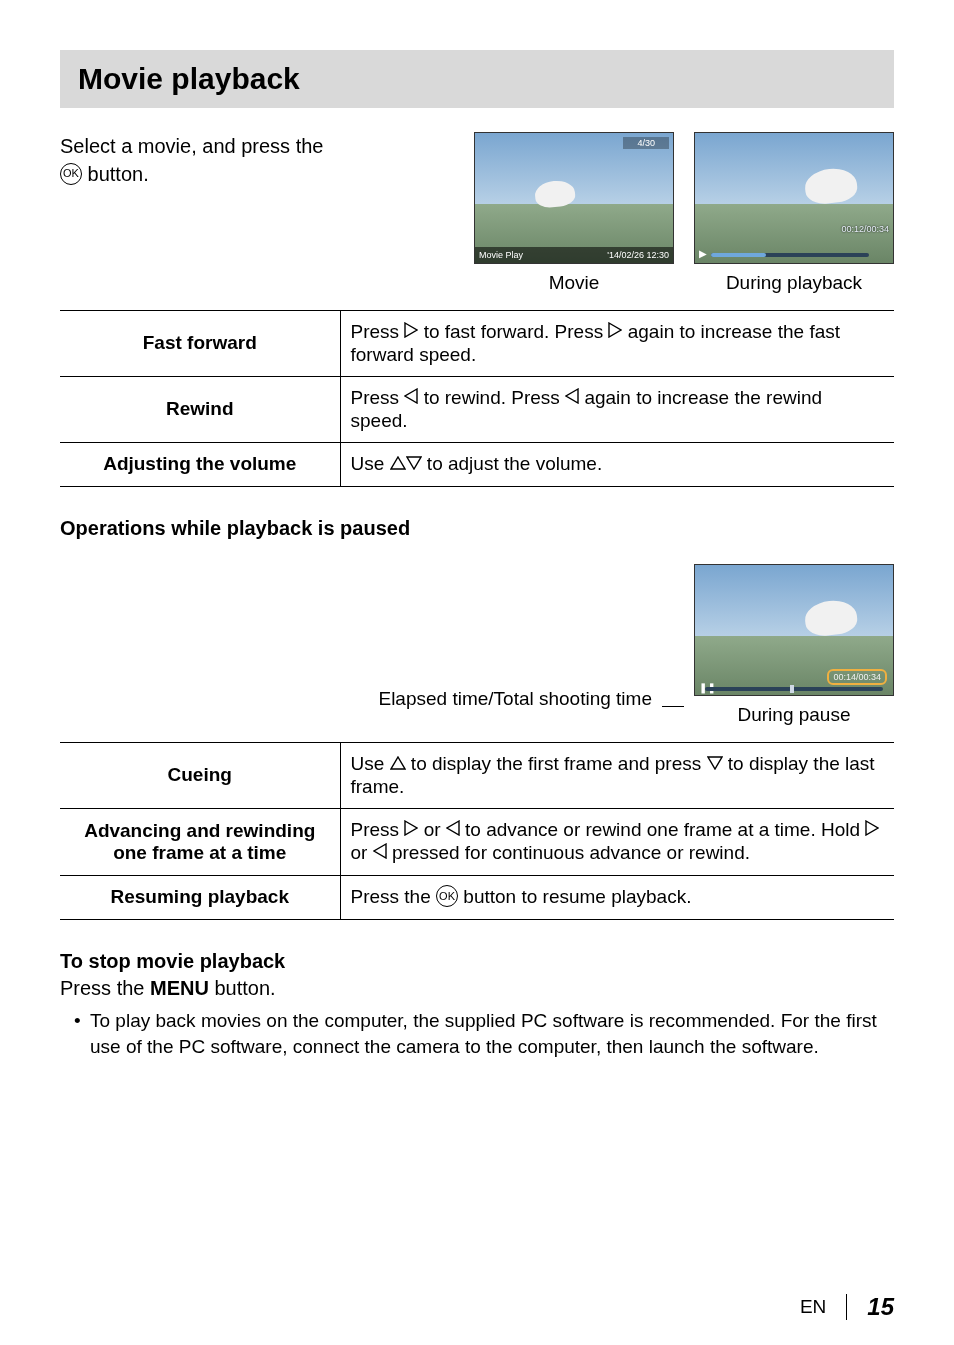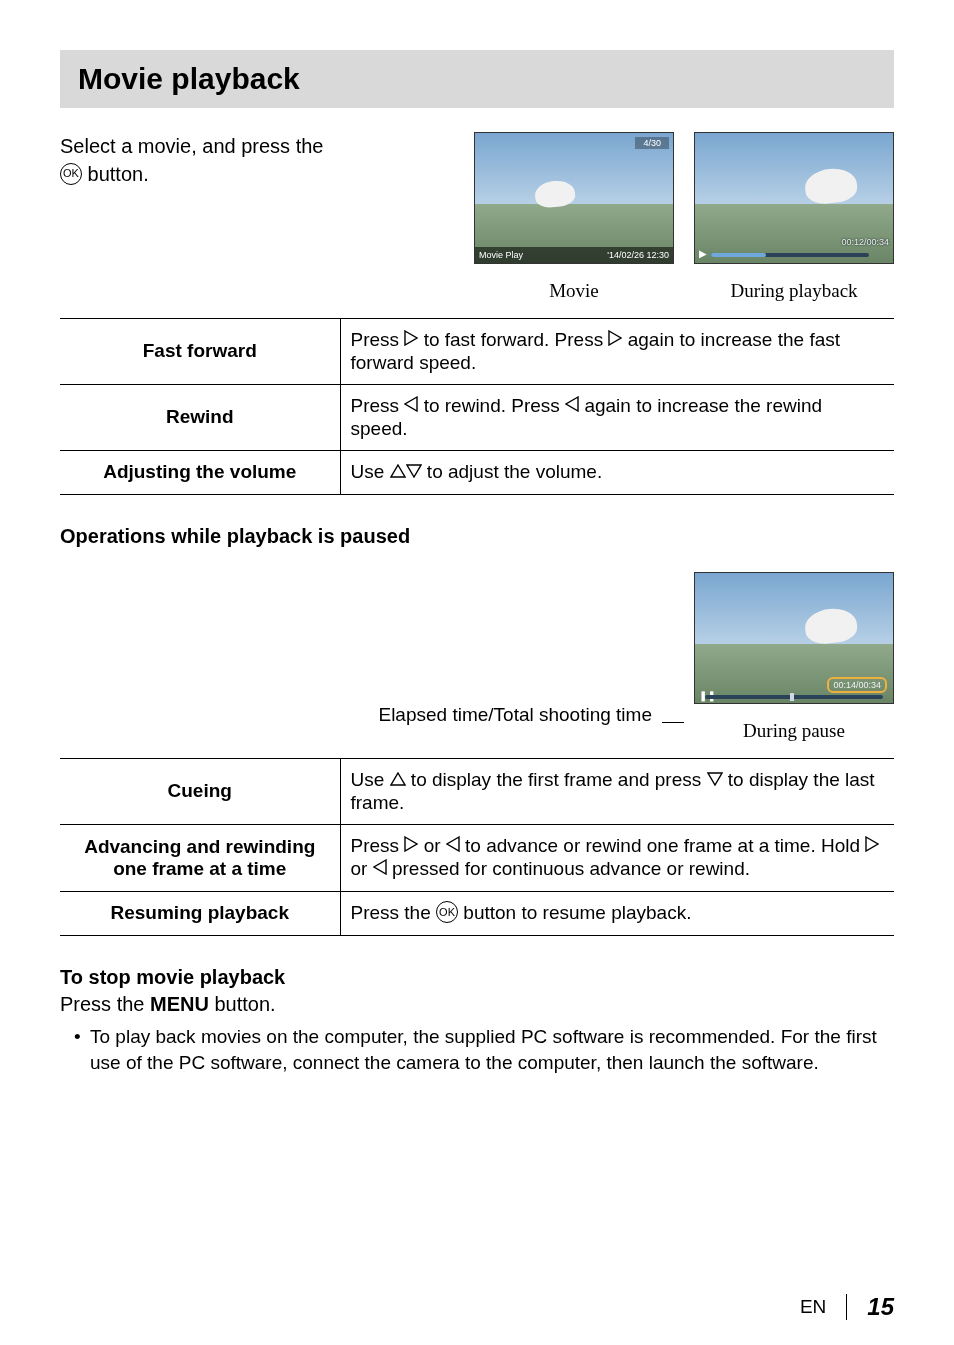--- a/index.html
+++ b/index.html
@@ -84,26 +84,26 @@
     align-items: center;
     justify-content: space-between;
     padding: 0 4px;
   }
   .preview-img .lil-counter {
     position: absolute;
     right: 4px; top: 4px;
     color: #fff;
     font-size: 9px;
     background: rgba(0,0,0,0.3);
-    padding: 1px 8px;
+    padding: 1px 14px;
   }
   .preview-img .tr-counter {
     position: absolute;
     right: 4px;
-    bottom: 16px;
+    bottom: 29px;
     color: #e7eff8;
     font-size: 9px;
     text-shadow: 0 0 2px #000;
   }
   .preview-img .bl-play {
     position: absolute;
     left: 4px; bottom: 4px;
     color: #fff;
     font-size: 10px;
   }
@@ -147,22 +147,21 @@
     height: 8px;
   }
   .preview-img .pause-left {
     position: absolute;
     left: 4px; bottom: 2px;
     color: #fff;
     font-size: 10px;
   }
   .preview-caption {
     font-size: 19px;
-    margin-top: 16px;
-    font-family: Liberation Serif, serif;
+    margin-top: 8px;
   }
   table.ops {
     border-collapse: collapse;
     width: 100%;
     margin: 16px 0 30px 0;
   }
   table.ops td {
     border-top: 1px solid #000;
     border-bottom: 1px solid #000;
     padding: 10px 10px;

